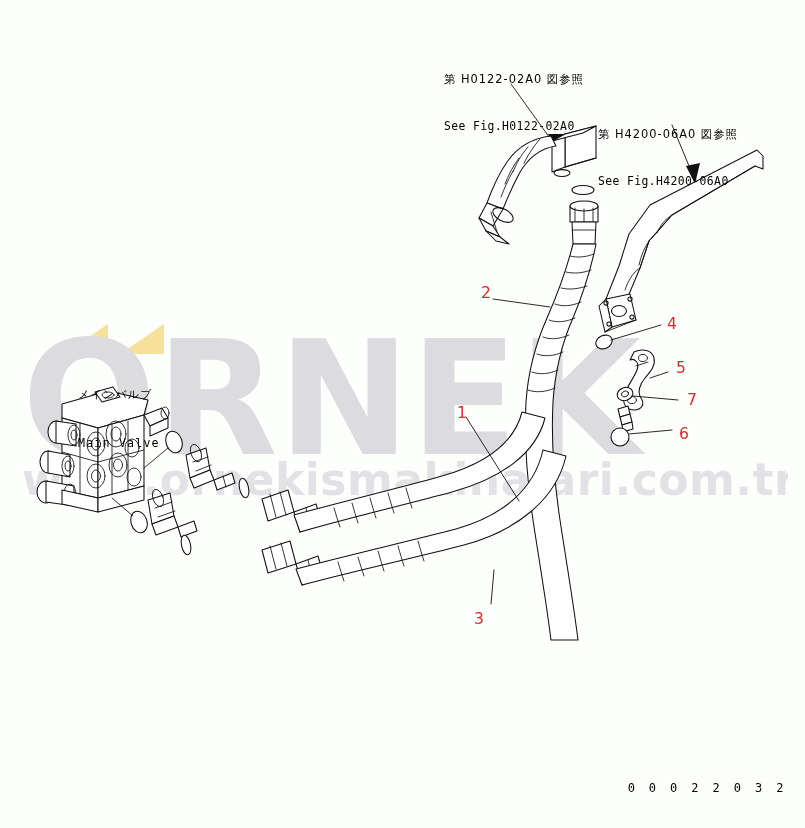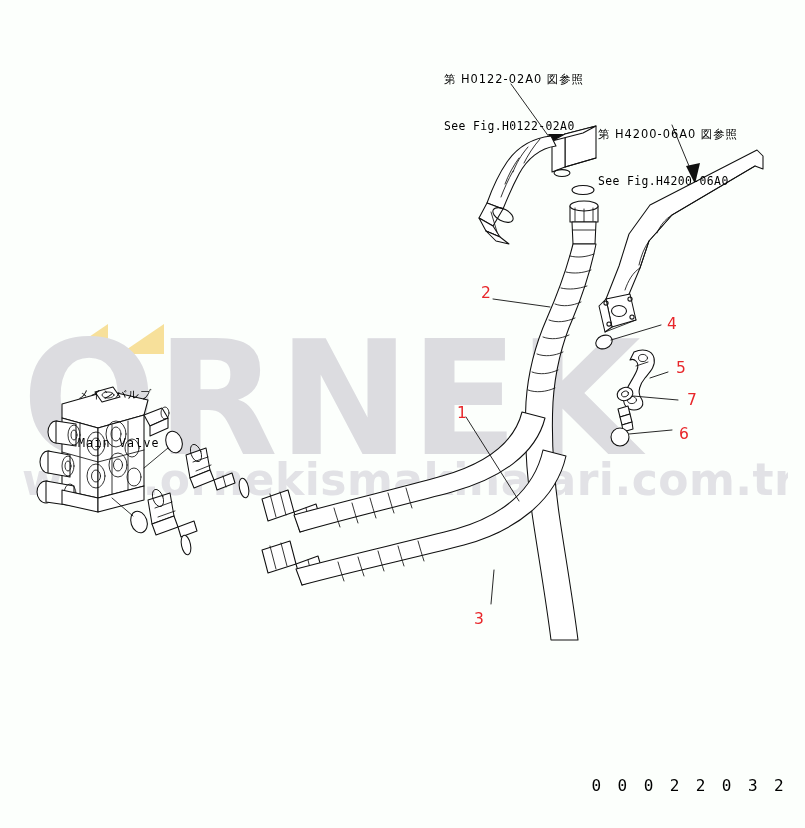--- a/index.html
+++ b/index.html
@@ -29,21 +29,21 @@
 
   
   .ref{position:absolute;font-size:11.4px;line-height:15.5px;color:#000;
        white-space:pre;letter-spacing:0.4px;}
   .ref .jp{font-family:"DejaVu Sans","Liberation Sans",sans-serif;letter-spacing:1px;text-align:right;}
   .valve-lbl{position:absolute;font-size:11.6px;line-height:16px;color:#000;
        white-space:pre;text-align:left;letter-spacing:1.2px;}
   .valve-lbl .jp{font-family:"DejaVu Sans","Liberation Sans",sans-serif;font-size:11px;}
   .num{position:absolute;font-size:15.5px;color:#e8262a;
        font-family:"DejaVu Sans","Liberation Sans",sans-serif;}
-  .docnum{position:absolute;right:18px;bottom:33px;font-size:16px;
+  .docnum{position:absolute;right:18px;bottom:33px;font-size:12px;
        letter-spacing:3.4px;color:#000;}
 </style>
 </head>
 <body>
 
 <div id="sheet">
 
   <div class="wm-layer">
 
     <svg class="wm-tri" style="left:62px;top:322px;" width="106" height="34" viewBox="0 0 106 34">

